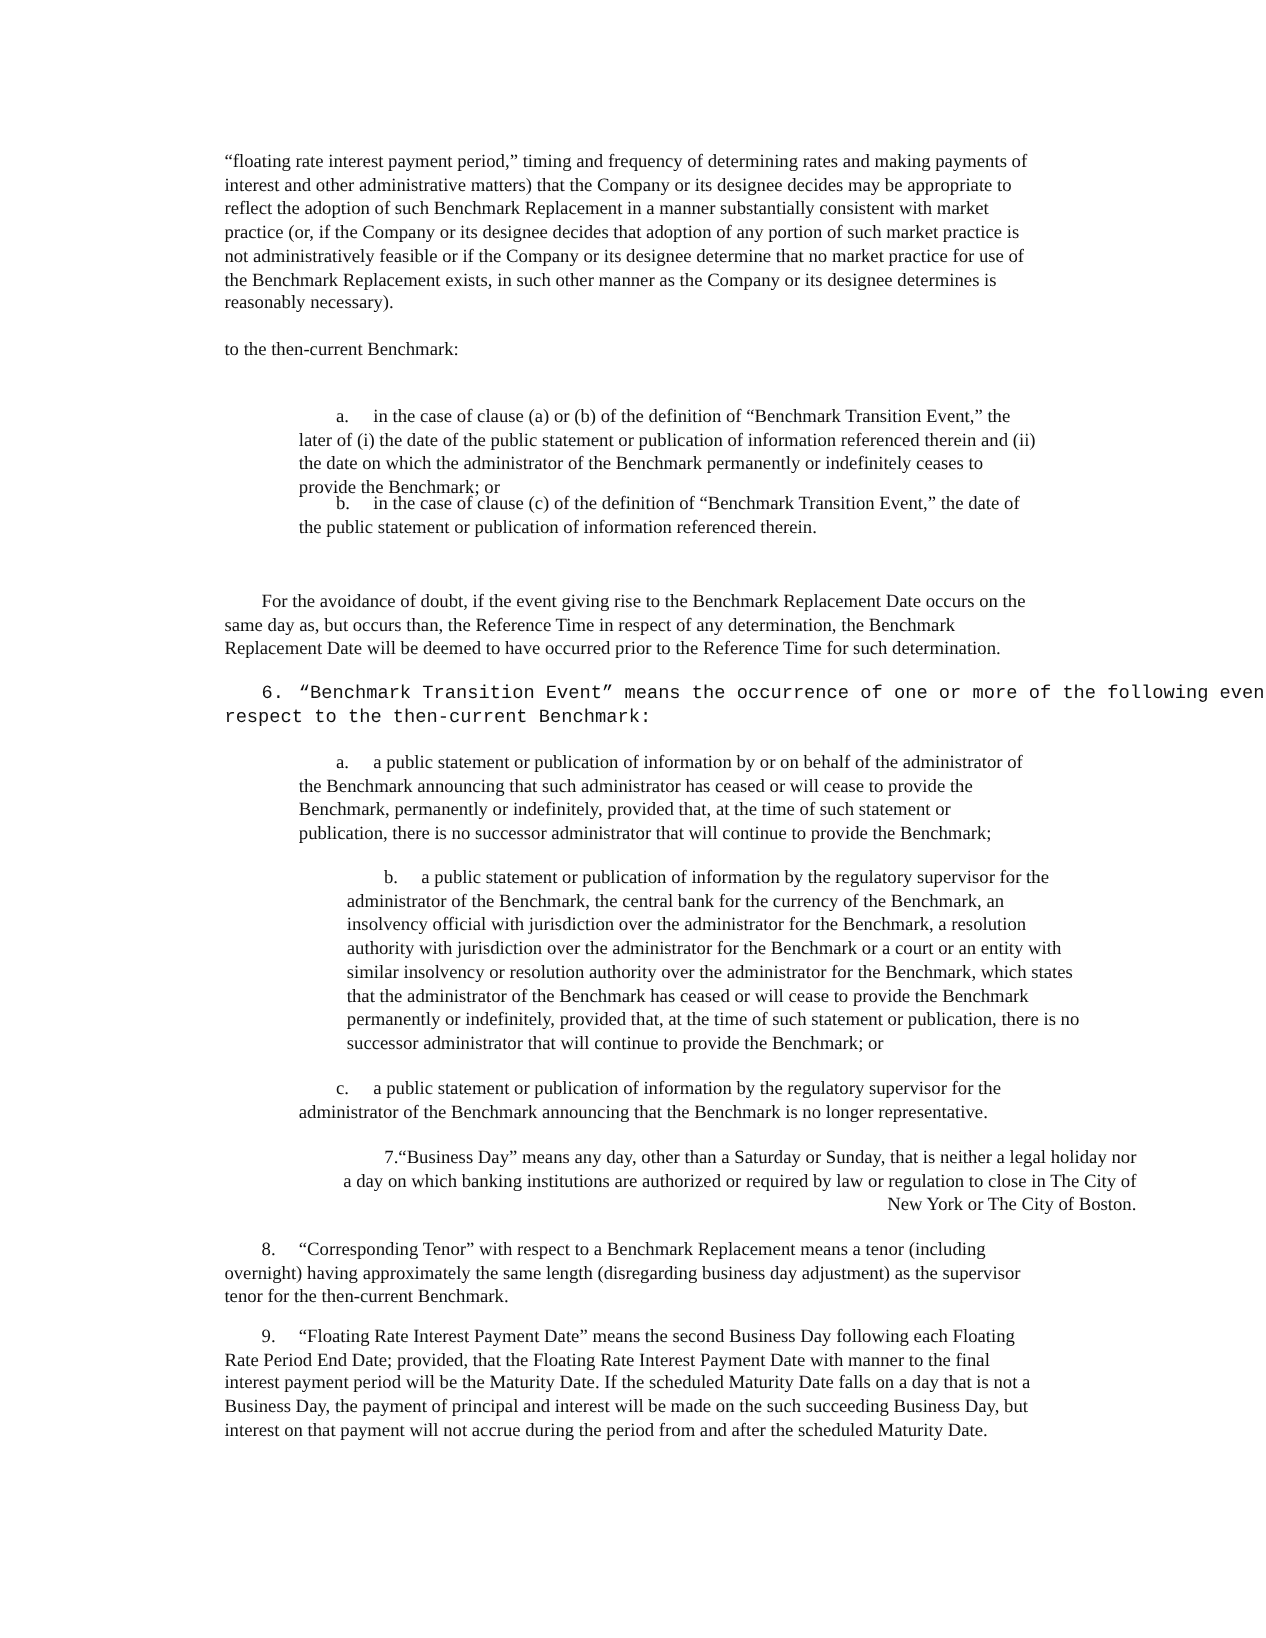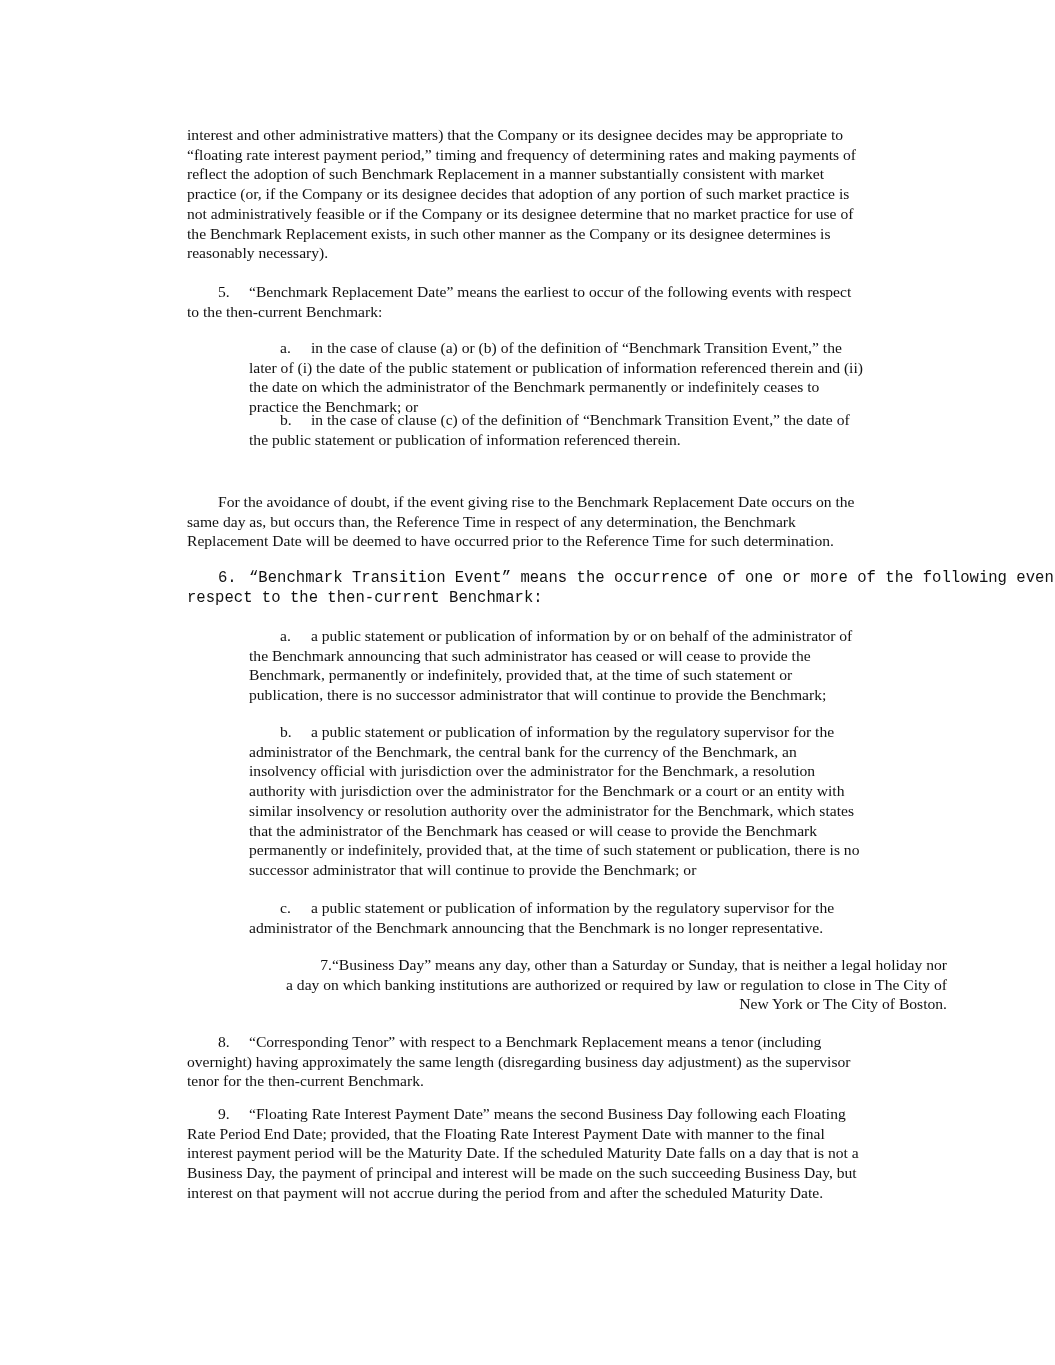--- a/index.html
+++ b/index.html
@@ -17,39 +17,38 @@
   .ind1 { padding-left: 31px; }
   .ind2 { padding-left: 31px; }
   .num  { display: inline-block; width: 31px; }
 </style>
 </head>
 <body>
 
 <div class="page">
 
   <p class="para" style="top:125px;">
+    <span class="line">“floating rate interest payment period,” timing and frequency of determining rates and making payments of</span>
     <span class="line">interest and other administrative matters) that the Company or its designee decides may be appropriate to</span>
-    <span class="line">“floating rate interest payment period,” timing and frequency of determining rates and making payments of</span>
     <span class="line">reflect the adoption of such Benchmark Replacement in a manner substantially consistent with market</span>
     <span class="line">practice (or, if the Company or its designee decides that adoption of any portion of such market practice is</span>
     <span class="line">not administratively feasible or if the Company or its designee determine that no market practice for use of</span>
     <span class="line">the Benchmark Replacement exists, in such other manner as the Company or its designee determines is</span>
     <span class="line">reasonably necessary).</span>
   </p>
 
   <p class="para" style="top:282px;">
-    <span class="line ind1"><span class="num">5.</span><span>“Benchmark Replacement Date” means the earliest to occur of the following events with respect</span></span>
     <span class="line">to the then-current Benchmark:</span>
   </p>
 
   <p class="sub" style="top:338px;">
     <span class="line ind2"><span class="num">a.</span><span>in the case of clause (a) or (b) of the definition of “Benchmark Transition Event,” the</span></span>
     <span class="line">later of (i) the date of the public statement or publication of information referenced therein and (ii)</span>
     <span class="line">the date on which the administrator of the Benchmark permanently or indefinitely ceases to</span>
-    <span class="line">practice the Benchmark; or</span>
+    <span class="line">provide the Benchmark; or</span>
   </p>
 
   <p class="sub" style="top:410px;">
     <span class="line ind2"><span class="num">b.</span><span>in the case of clause (c) of the definition of “Benchmark Transition Event,” the date of</span></span>
     <span class="line">the public statement or publication of information referenced therein.</span>
   </p>
 
   <p class="para" style="top:492px;">
     <span class="line ind1">For the avoidance of doubt, if the event giving rise to the Benchmark Replacement Date occurs on the</span>
     <span class="line">same day as, but occurs than, the Reference Time in respect of any determination, the Benchmark</span>
@@ -61,21 +60,21 @@
     <span class="line">respect to the then-current Benchmark:</span>
   </p>
 
   <p class="sub" style="top:626px;">
     <span class="line ind2"><span class="num">a.</span><span>a public statement or publication of information by or on behalf of the administrator of</span></span>
     <span class="line">the Benchmark announcing that such administrator has ceased or will cease to provide the</span>
     <span class="line">Benchmark, permanently or indefinitely, provided that, at the time of such statement or</span>
     <span class="line">publication, there is no successor administrator that will continue to provide the Benchmark;</span>
   </p>
 
-  <p class="sub" style="top:722px;">
+  <p class="sub" style="top:722px;margin-left:40px;">
     <span class="line ind2"><span class="num">b.</span><span>a public statement or publication of information by the regulatory supervisor for the</span></span>
     <span class="line">administrator of the Benchmark, the central bank for the currency of the Benchmark, an</span>
     <span class="line">insolvency official with jurisdiction over the administrator for the Benchmark, a resolution</span>
     <span class="line">authority with jurisdiction over the administrator for the Benchmark or a court or an entity with</span>
     <span class="line">similar insolvency or resolution authority over the administrator for the Benchmark, which states</span>
     <span class="line">that the administrator of the Benchmark has ceased or will cease to provide the Benchmark</span>
     <span class="line">permanently or indefinitely, provided that, at the time of such statement or publication, there is no</span>
     <span class="line">successor administrator that will continue to provide the Benchmark; or</span>
   </p>
 

